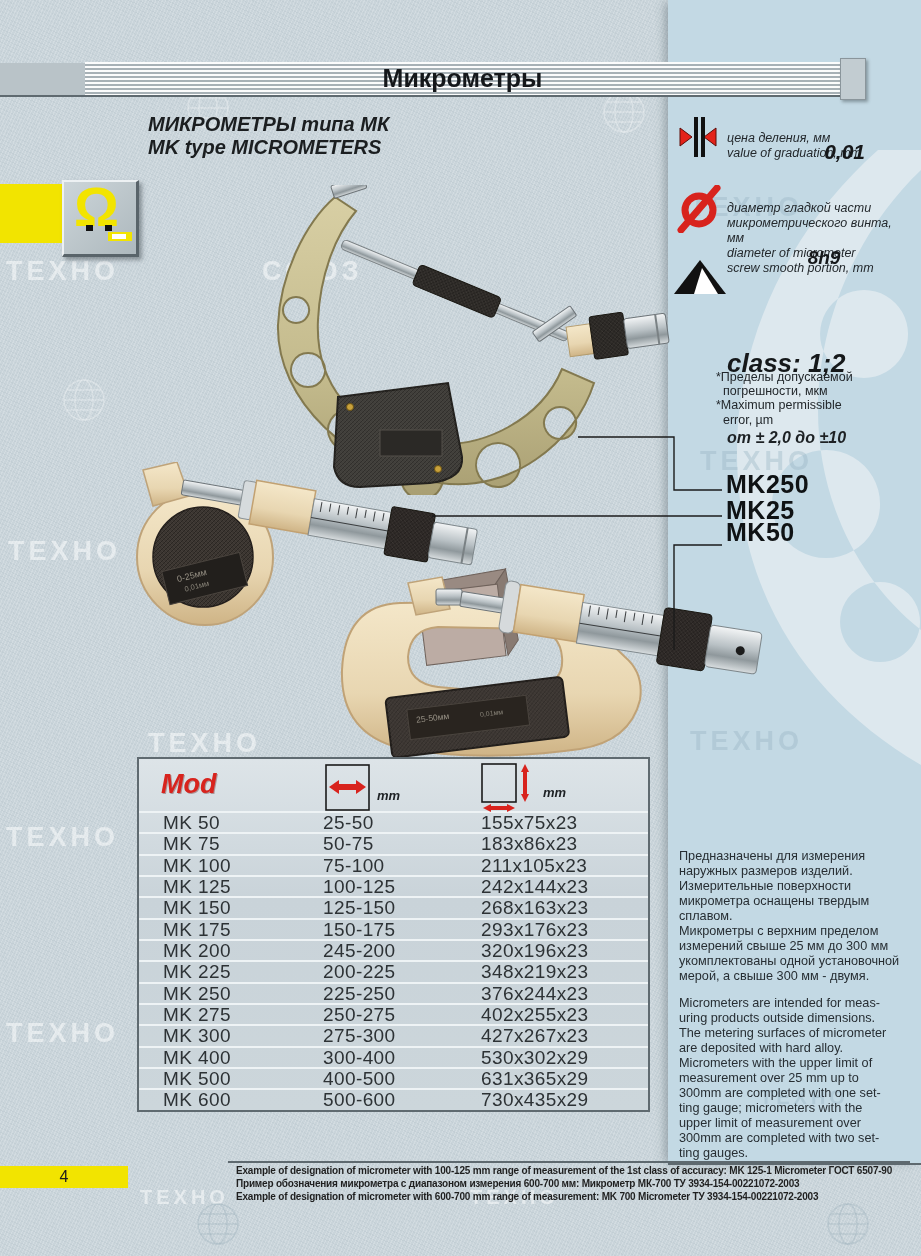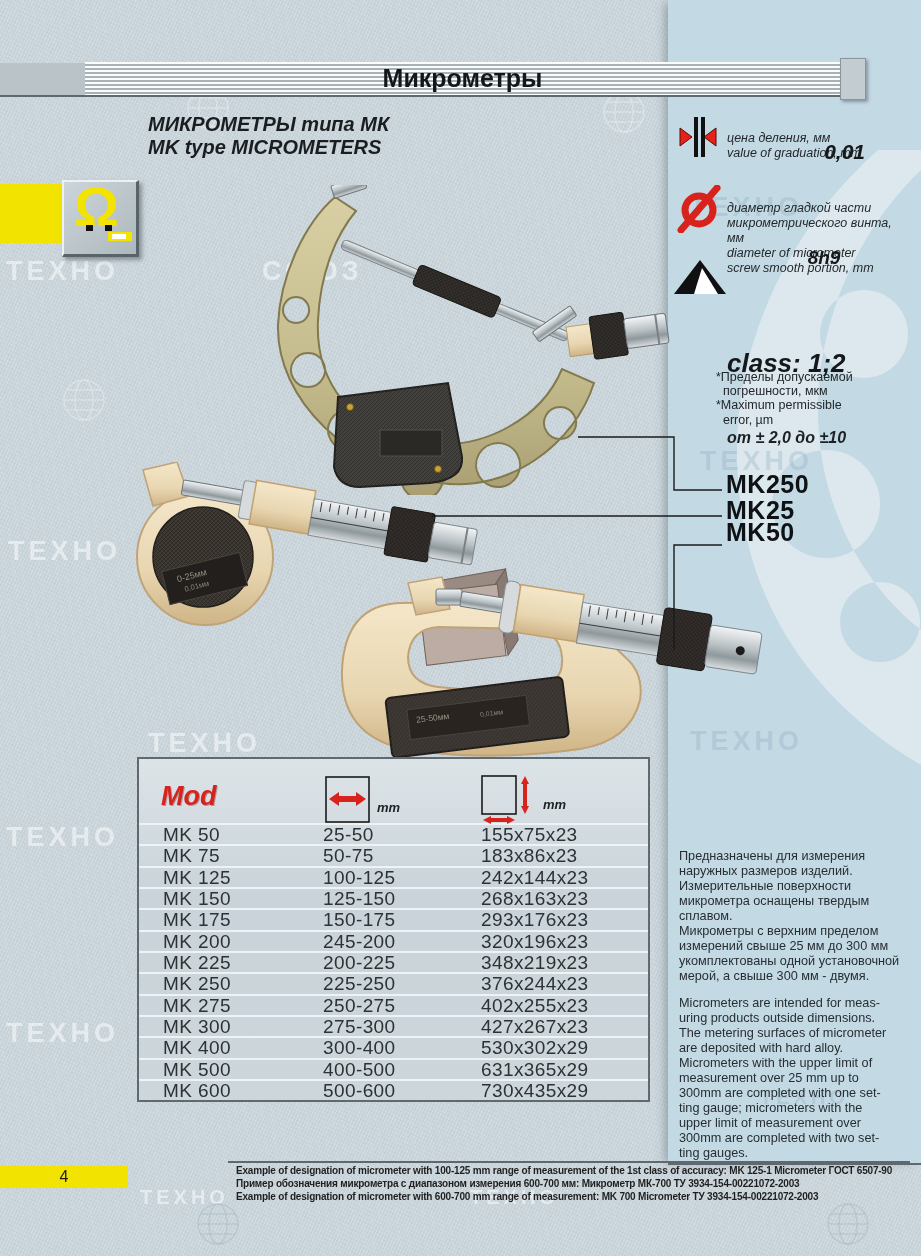--- a/index.html
+++ b/index.html
@@ -58,21 +58,21 @@
   #error-note{left:716px;top:370px;font-size:12.5px;line-height:14.2px;color:#22272b;white-space:pre;}
   #error-range{left:727px;top:429px;font-weight:bold;font-style:italic;font-size:16px;color:#1d2124;}
   .model{left:726px;font-weight:bold;font-size:25px;letter-spacing:.5px;color:#0f1214;}
   #model-250{top:470px}#model-25{top:496px}#model-50{top:518px}
   
   .desc{left:679px;font-size:12.7px;line-height:15px;color:#272e33;white-space:pre;}
   #desc-ru{top:849px}#desc-en{top:996px}
   
   #spec-table{left:137px;top:757px;width:509px;border:2px solid #5f6a70;
     background:linear-gradient(180deg,#dde4e8,#c9d3d9 40%,#ccd6db);}
-  #t-head{position:relative;height:52px;margin-top:12px;}
+  #t-head{position:relative;height:52px;}
   #t-mod{position:absolute;left:22px;top:10px;font-weight:bold;font-style:italic;
     font-size:27px;color:#d8231d;text-shadow:1px 1px 0 rgba(90,10,8,.35);}
   #t-ic2{position:absolute;left:186px;top:5px;}
   #t-mm2{position:absolute;left:238px;top:29px;font-weight:bold;font-style:italic;font-size:13px;color:#1d2124;}
   #t-ic3{position:absolute;left:342px;top:3px;}
   #t-mm3{position:absolute;left:404px;top:26px;font-weight:bold;font-style:italic;font-size:13px;color:#1d2124;}
   .t-row{height:21.33px;box-sizing:border-box;border-top:2px solid #eef3f5;
     display:flex;align-items:center;font-size:19px;line-height:19px;color:#2d3235;letter-spacing:.4px;}
   .t-row .c1{width:160px;padding-left:24px;}
   .t-row .c2{width:158px;}
@@ -392,20 +392,25 @@
           <span class="c1">MK 50</span>
           <span class="c2">25-50</span>
           <span class="c3">155x75x23</span>
         </div>
       <div class="t-row">
           <span class="c1">MK 75</span>
           <span class="c2">50-75</span>
           <span class="c3">183x86x23</span>
         </div>
       <div class="t-row">
+          <span class="c1">MK 100</span>
+          <span class="c2">75-100</span>
+          <span class="c3">211x105x23</span>
+        </div>
+      <div class="t-row">
           <span class="c1">MK 125</span>
           <span class="c2">100-125</span>
           <span class="c3">242x144x23</span>
         </div>
       <div class="t-row">
           <span class="c1">MK 150</span>
           <span class="c2">125-150</span>
           <span class="c3">268x163x23</span>
         </div>
       <div class="t-row">

